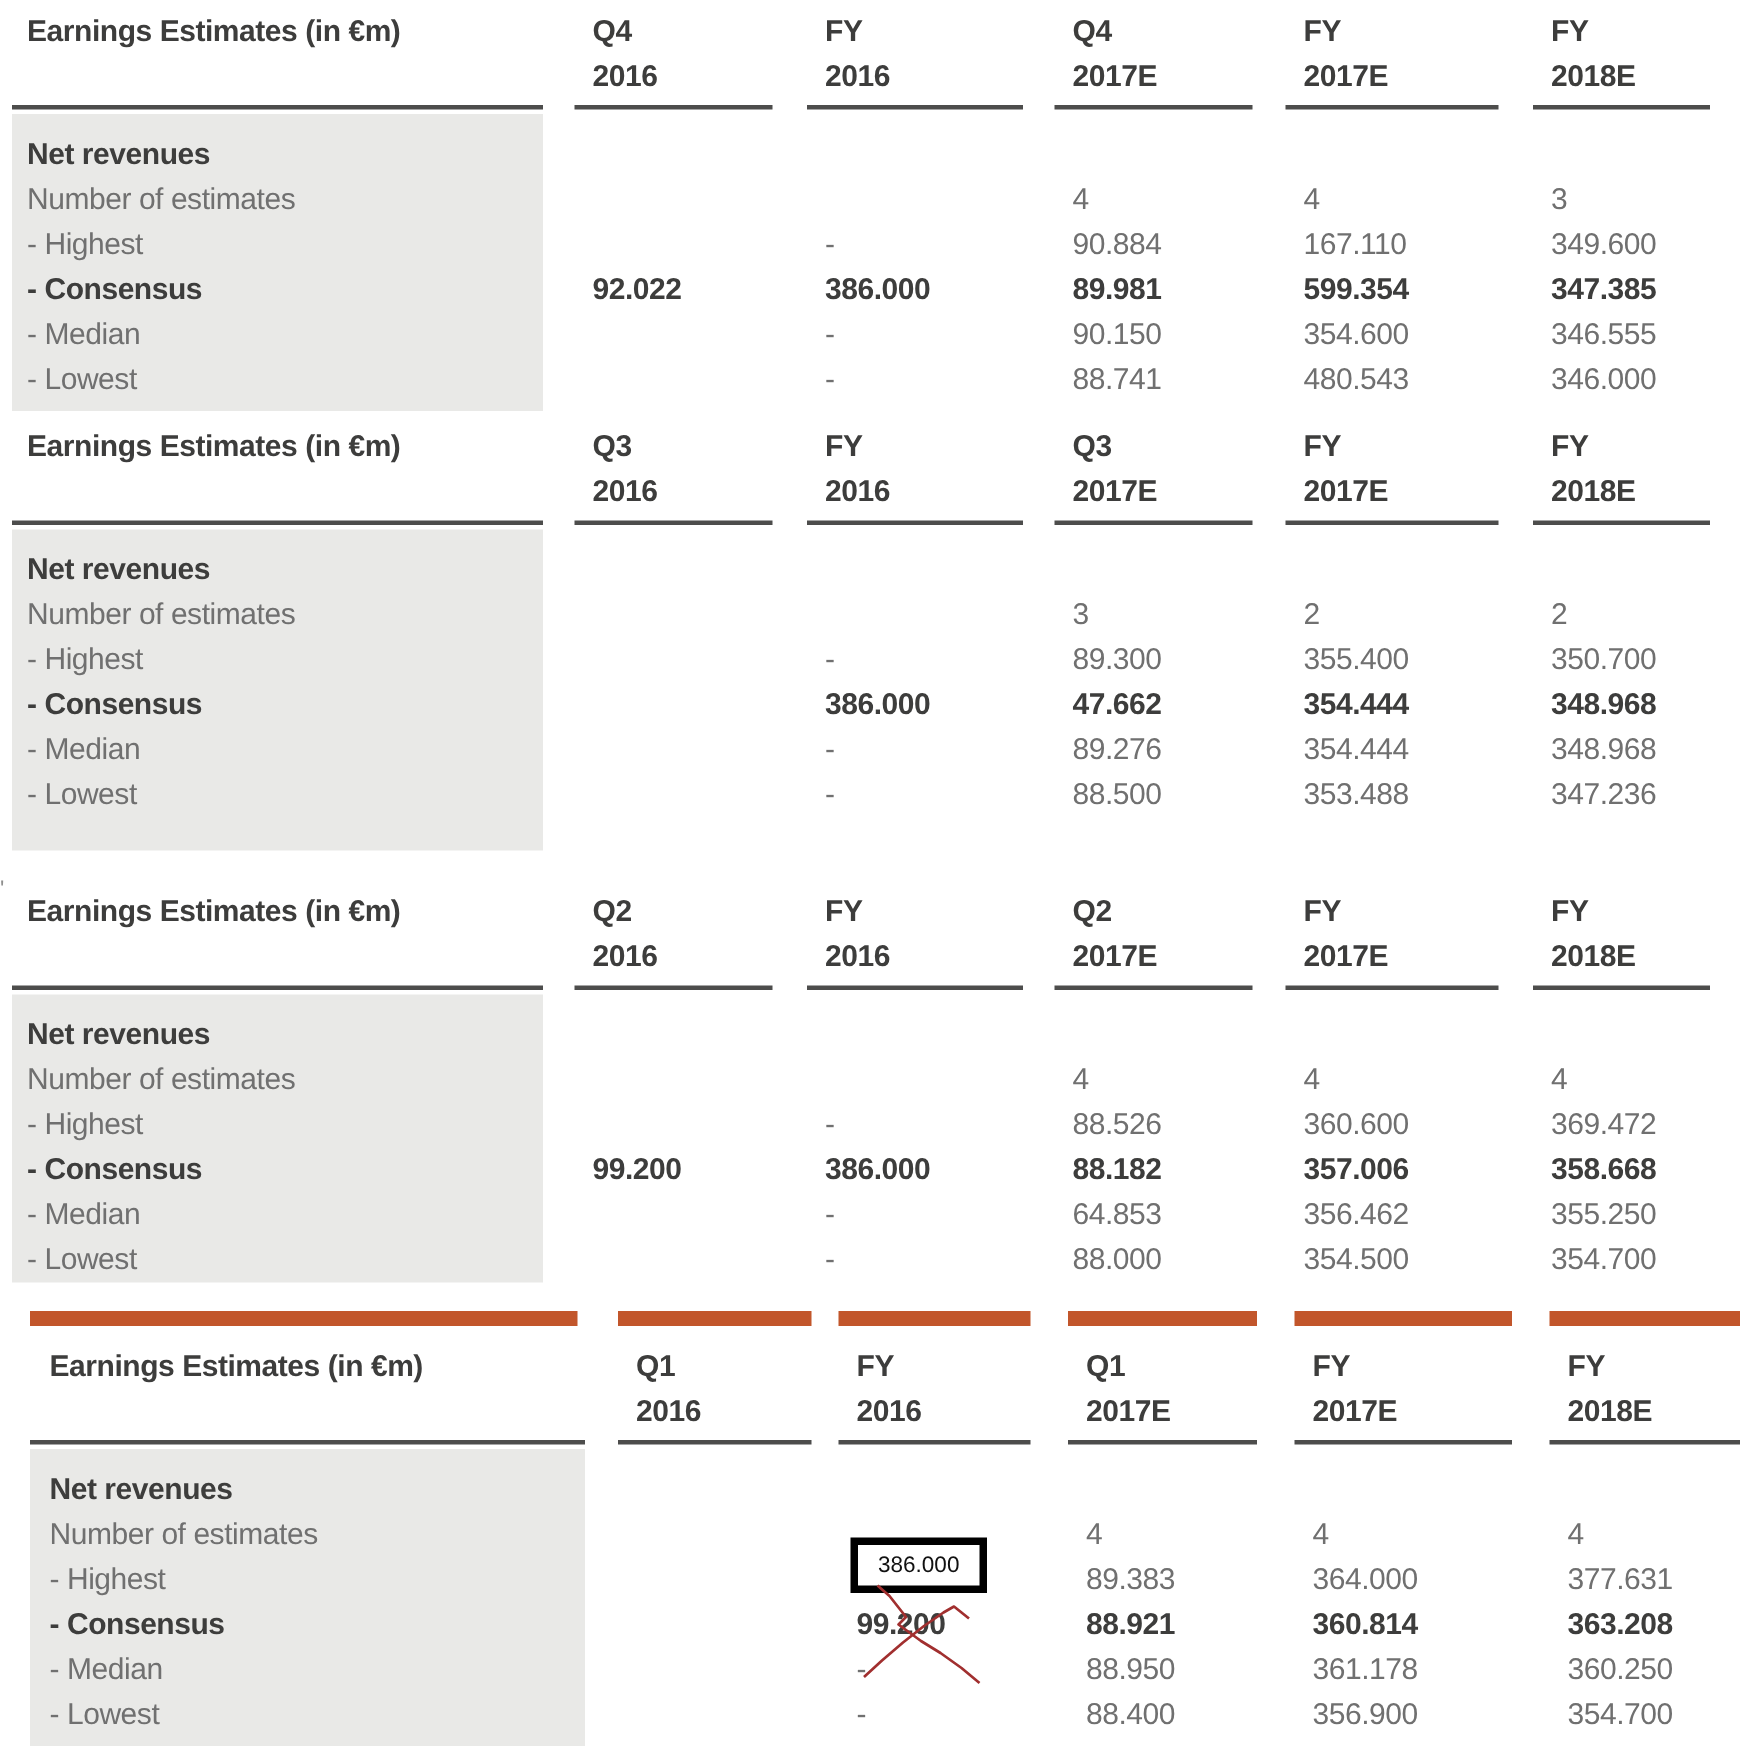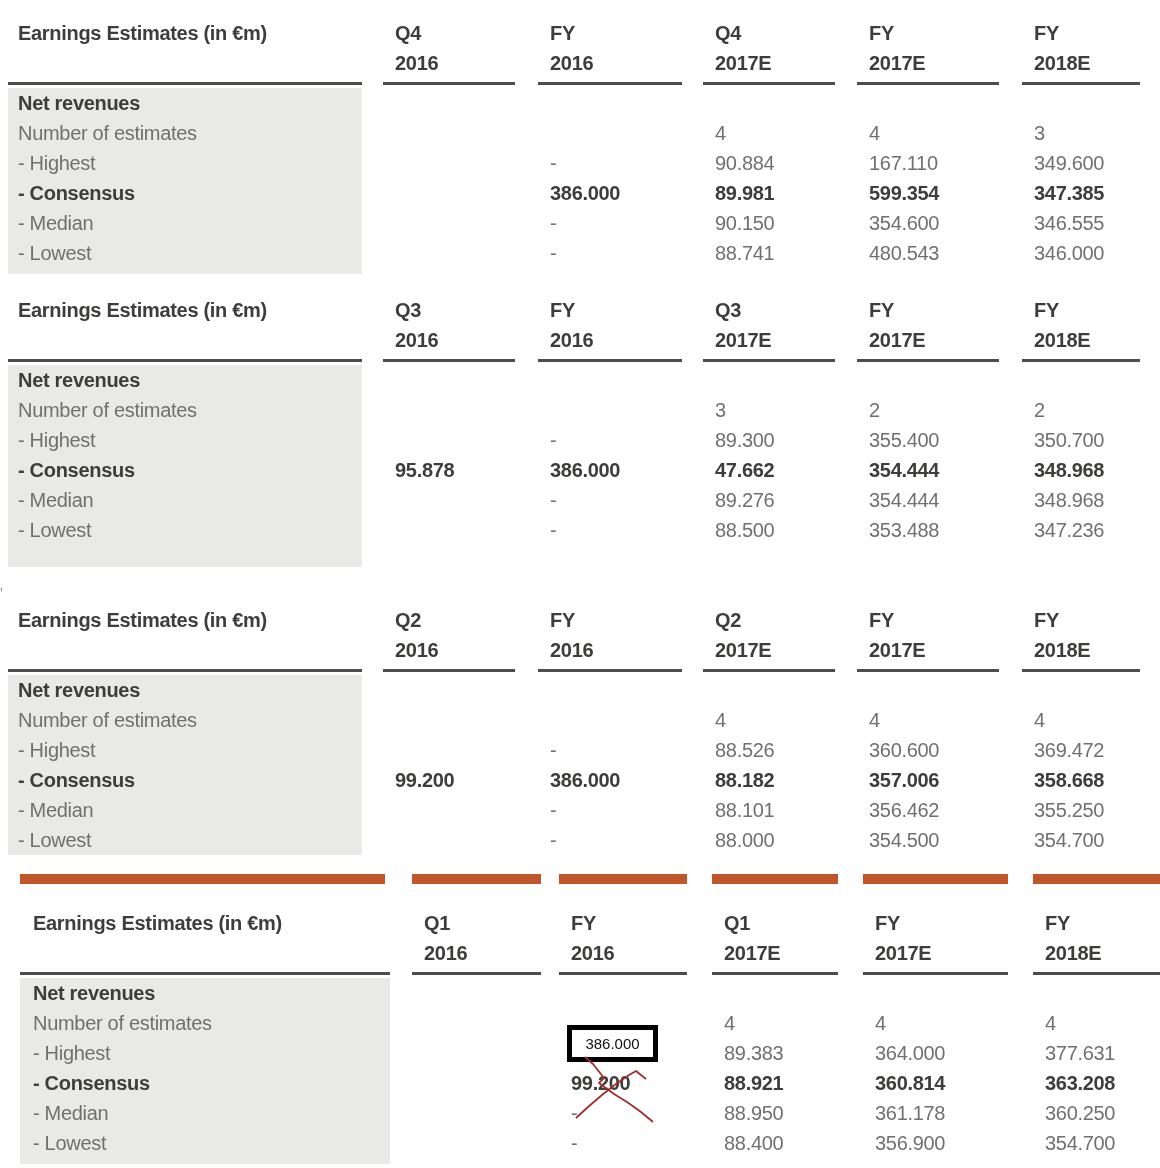--- a/index.html
+++ b/index.html
@@ -2,21 +2,21 @@
 <html><head>
 <meta charset="utf-8">
 <style>
   html,body{margin:0;padding:0;background:#ffffff;}
   .page{
     position:relative;width:1160px;height:1168px;overflow:hidden;background:#ffffff;
     font-family:"Liberation Sans",sans-serif;color:#3d3d3c;
   }
   .tbl{position:absolute;left:0;width:1160px;height:0;}
   .t1{top:6px;}.t2{top:283px;}.t3{top:593px;}.t4{top:896px;}
-  .col{position:absolute;top:12px;}
+  .col{position:absolute;top:0;}
   
   .std .c0{left:8px;width:354px;}
   .std .c1{left:383px;width:132px;}
   .std .c2{left:538px;width:144px;}
   .std .c3{left:703px;width:132px;}
   .std .c4{left:857px;width:142px;}
   .std .c5{left:1022px;width:118px;}
   
   .alt .c0{left:20px;width:370px;}
   .alt .c1{left:412px;width:129px;}
@@ -24,21 +24,21 @@
   .alt .c3{left:712px;width:126px;}
   .alt .c4{left:863px;width:145px;}
   .alt .c5{left:1033px;width:127px;}
   .hdr{
     height:64px;border-bottom:3px solid #4d4d4c;box-sizing:content-box;
     font-weight:bold;font-size:20px;line-height:30px;letter-spacing:-0.3px;
     padding-left:12px;color:#3d3d3c;white-space:nowrap;
   }
   .c0 .hdr{padding-left:10px;}
   .alt .c0 .hdr{padding-left:13px;}
-  .body{margin-top:3px;padding:0 0 6px 12px;font-size:20px;line-height:30px;letter-spacing:-0.3px;}
+  .body{margin-top:3px;padding:12px 0 6px 12px;font-size:20px;line-height:30px;letter-spacing:-0.3px;}
   .t2 .body{padding-bottom:22px;}
   .t3 .body{padding-bottom:0;}
   .c0 .body{background:#e9e9e7;padding-left:10px;}
   .alt .c0 .body{padding-left:13px;}
   .row{height:30px;white-space:nowrap;color:#707070;font-weight:normal;}
   .row.b{color:#3d3d3c;font-weight:bold;}
   
   .obar{position:absolute;top:874px;height:10px;background:#c2562b;}
   
   .ann-box{
@@ -64,20 +64,28 @@
           <div class="row b">- Consensus</div>
           <div class="row">- Median</div>
           <div class="row">- Lowest</div>
         </div>
       </div>
       <div class="col c1">
         <div class="hdr">
           <div>Q4</div>
           <div>2016</div>
         </div>
+        <div class="body">
+          <div class="row b"></div>
+          <div class="row"></div>
+          <div class="row"></div>
+          <div class="row b">92.022</div>
+          <div class="row"></div>
+          <div class="row"></div>
+        </div>
       </div>
       <div class="col c2">
         <div class="hdr">
           <div>FY</div>
           <div>2016</div>
         </div>
         <div class="body">
           <div class="row b"></div>
           <div class="row"></div>
           <div class="row">-</div>
@@ -139,28 +147,20 @@
           <div class="row b">- Consensus</div>
           <div class="row">- Median</div>
           <div class="row">- Lowest</div>
         </div>
       </div>
       <div class="col c1">
         <div class="hdr">
           <div>Q3</div>
           <div>2016</div>
         </div>
-        <div class="body">
-          <div class="row b"></div>
-          <div class="row"></div>
-          <div class="row"></div>
-          <div class="row b">95.878</div>
-          <div class="row"></div>
-          <div class="row"></div>
-        </div>
       </div>
       <div class="col c2">
         <div class="hdr">
           <div>FY</div>
           <div>2016</div>
         </div>
         <div class="body">
           <div class="row b"></div>
           <div class="row"></div>
           <div class="row">-</div>
@@ -255,21 +255,21 @@
       <div class="col c3">
         <div class="hdr">
           <div>Q2</div>
           <div>2017E</div>
         </div>
         <div class="body">
           <div class="row b"></div>
           <div class="row">4</div>
           <div class="row">88.526</div>
           <div class="row b">88.182</div>
-          <div class="row">88.101</div>
+          <div class="row">64.853</div>
           <div class="row">88.000</div>
         </div>
       </div>
       <div class="col c4">
         <div class="hdr">
           <div>FY</div>
           <div>2017E</div>
         </div>
         <div class="body">
           <div class="row b"></div>

